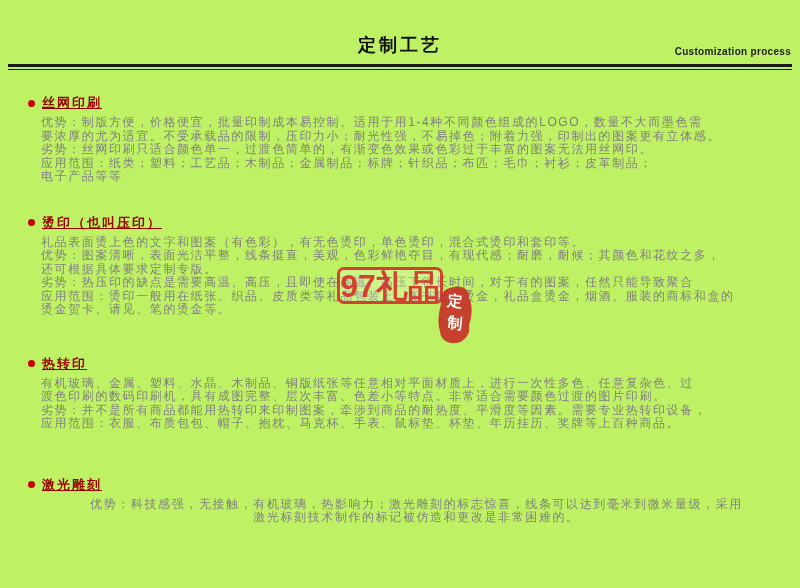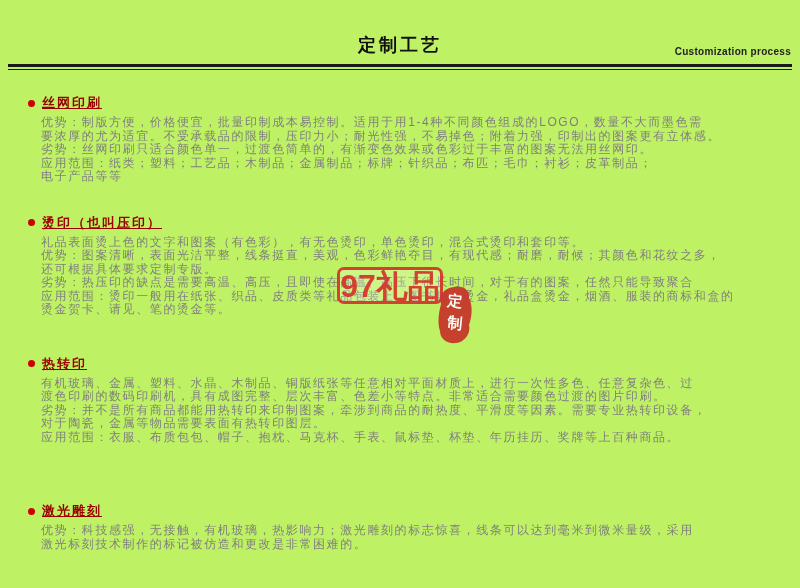--- a/index.html
+++ b/index.html
@@ -36,21 +36,21 @@
     color:#990000; font-size:13px; font-weight:bold;
     text-decoration:underline; letter-spacing:2px; line-height:14px;
   }
   .section-body {
     margin:6px 0 0 13px; color:#7f7f7f; font-size:12px;
     line-height:13.5px; letter-spacing:1.6px;
   }
   .section-body .line { white-space:nowrap; overflow:hidden; }
   .section + .section { margin-top:32px;font-family:Liberation Serif, serif; }
   .section:nth-of-type(3) { margin-top:40px; }
-  .section:nth-of-type(4) { margin-top:60px; }
+  .section:nth-of-type(4) { margin-top:47px;text-align:center; }
 
   
   .wm-badge {
     position:absolute; left:337px; top:267px; width:106px; height:37px;
     border:3px solid #d6342c; border-radius:7px;
     color:#d6342c; font-size:32px; font-weight:bold; text-align:center;
     line-height:32px; letter-spacing:0px; opacity:0.93; background:rgba(255,255,255,0.25);
   }
   .wm-seal { position:absolute; left:436px; top:286px; width:38px; height:58px; opacity:0.95; }
 </style>
@@ -97,21 +97,20 @@
 
   <div class="section">
     <div class="section-head">
       <span class="bullet"></span>
       <span class="section-title">热转印</span>
     </div>
     <div class="section-body">
           <div class="line">有机玻璃、金属、塑料、水晶、木制品、铜版纸张等任意相对平面材质上，进行一次性多色、任意复杂色、过</div>
           <div class="line">渡色印刷的数码印刷机，具有成图完整、层次丰富、色差小等特点。非常适合需要颜色过渡的图片印刷。</div>
           <div class="line">劣势：并不是所有商品都能用热转印来印制图案，牵涉到商品的耐热度、平滑度等因素。需要专业热转印设备，</div>
-          <div class="line">对于陶瓷，金属等物品需要表面有热转印图层。</div>
           <div class="line">应用范围：衣服、布质包包、帽子、抱枕、马克杯、手表、鼠标垫、杯垫、年历挂历、奖牌等上百种商品。</div>
         </div>
   </div>
 
   <div class="section">
     <div class="section-head">
       <span class="bullet"></span>
       <span class="section-title">激光雕刻</span>
     </div>
     <div class="section-body">

